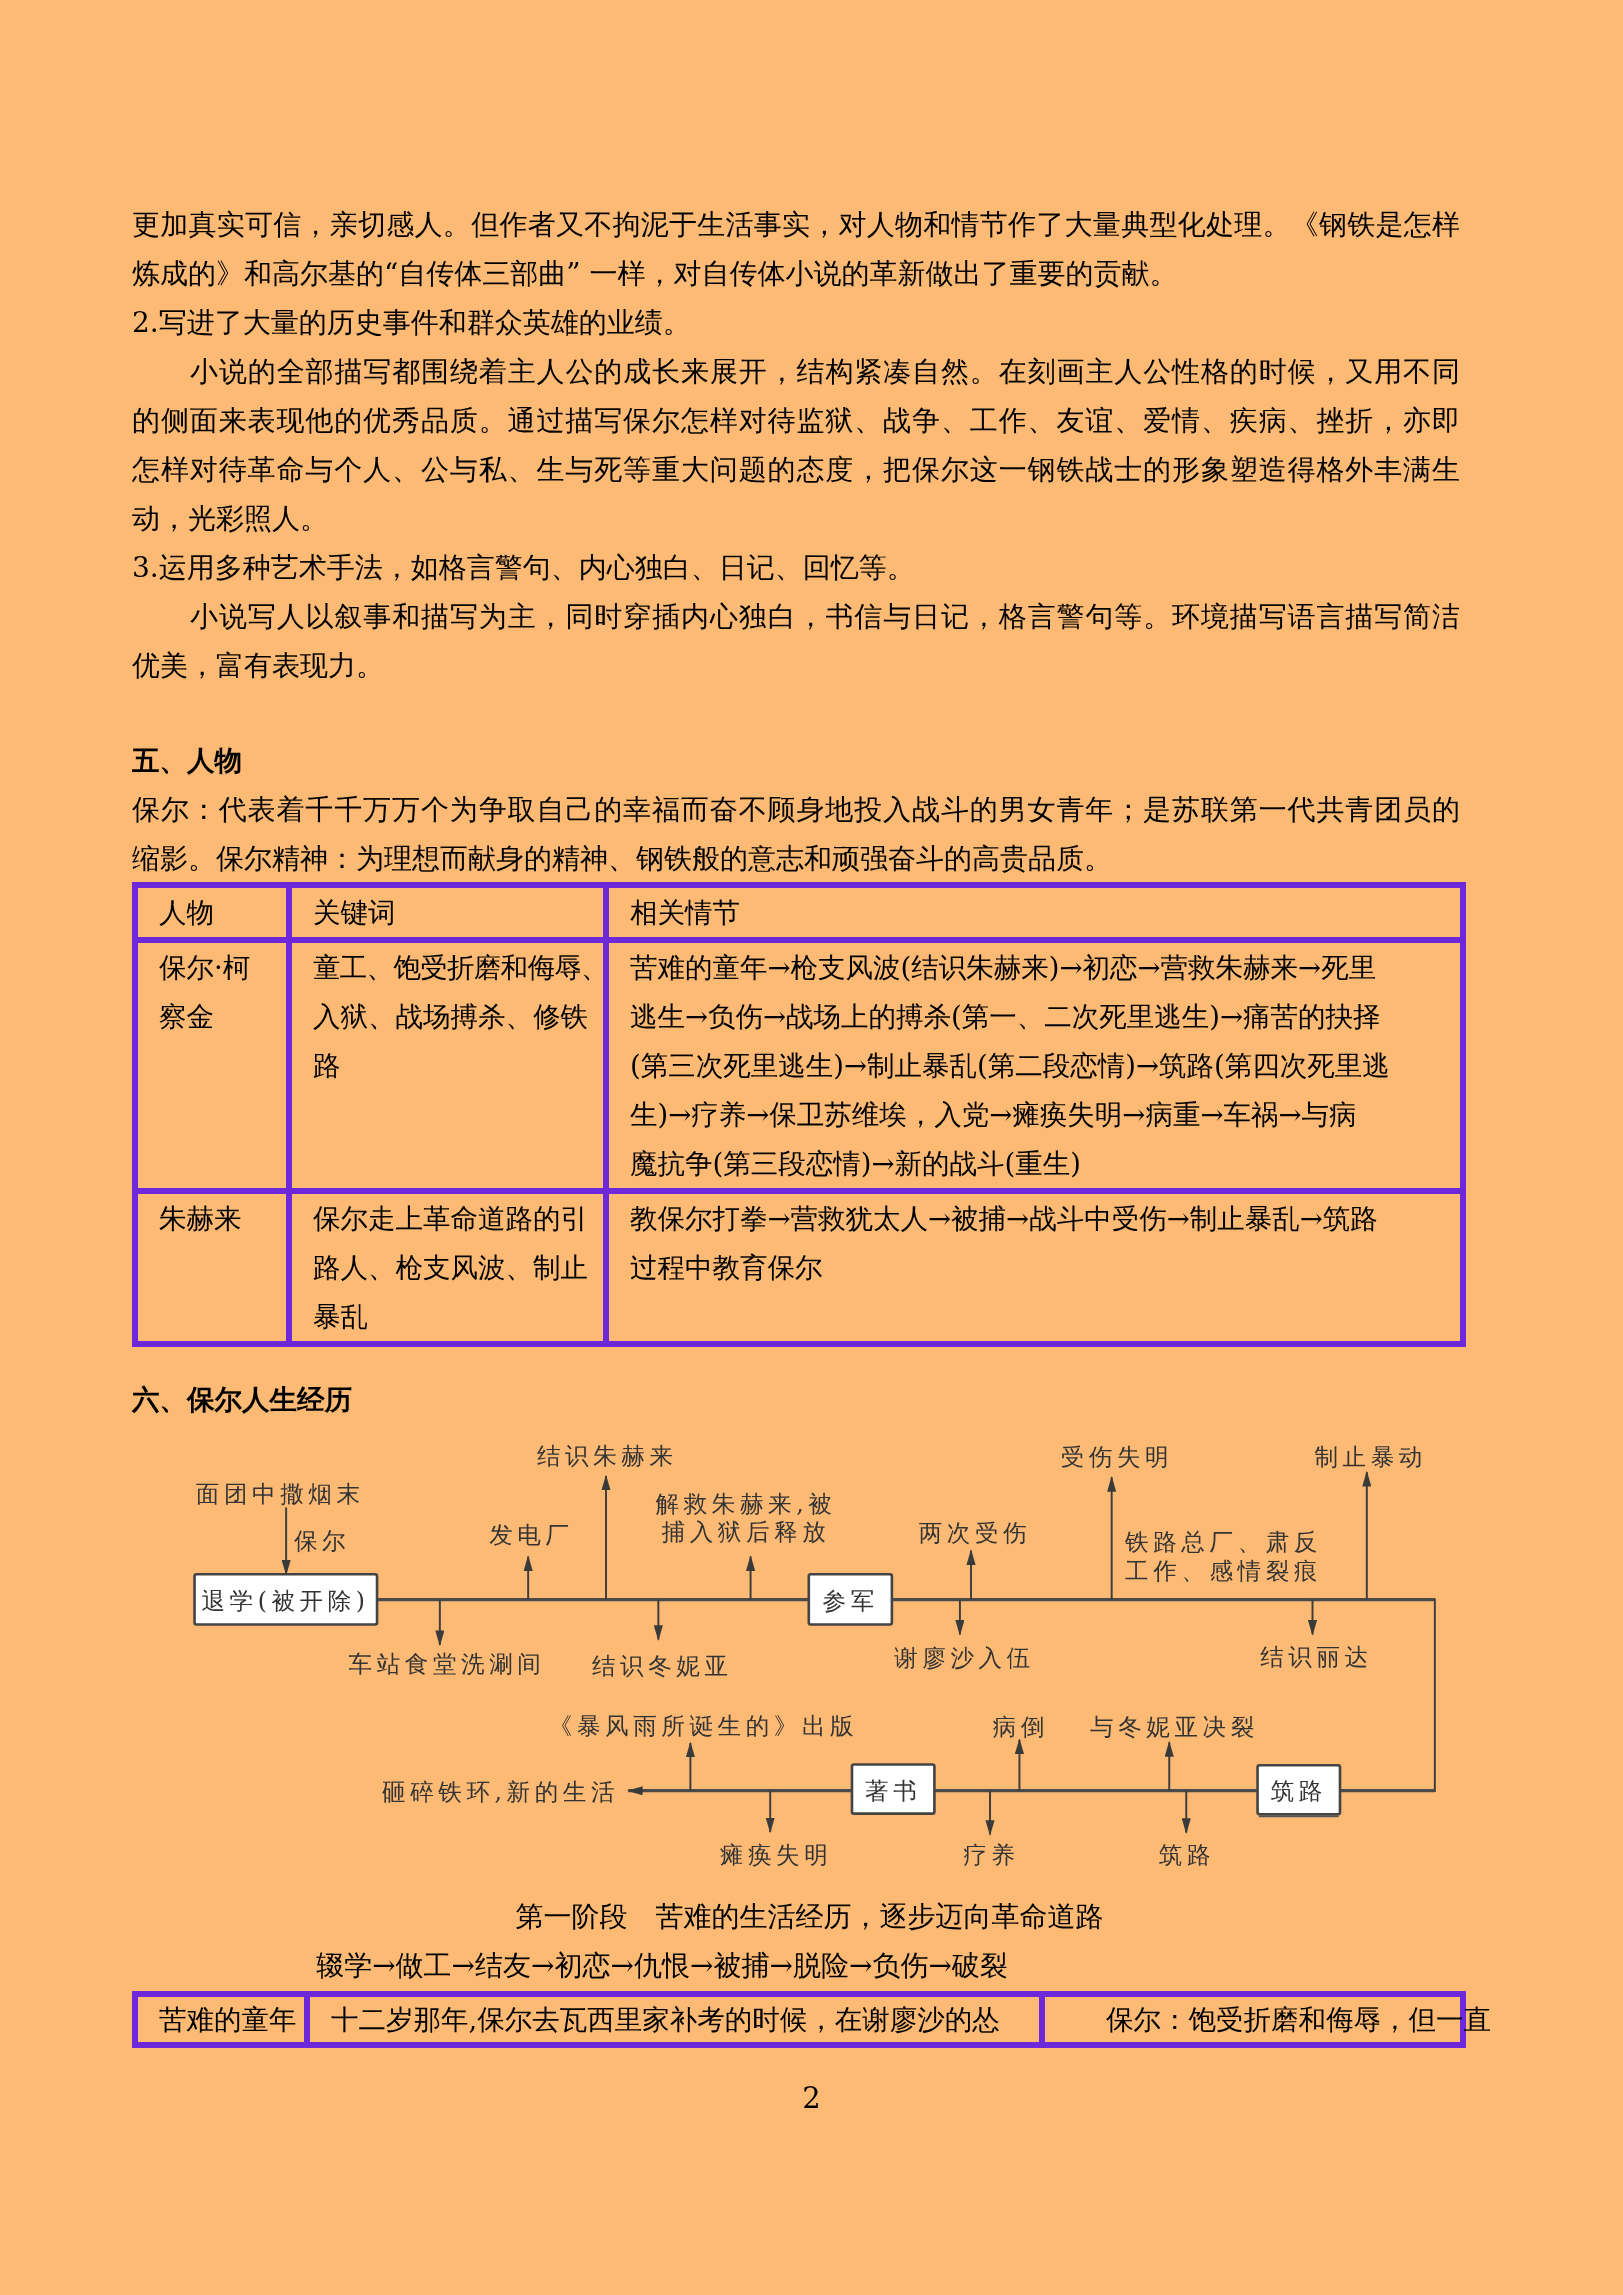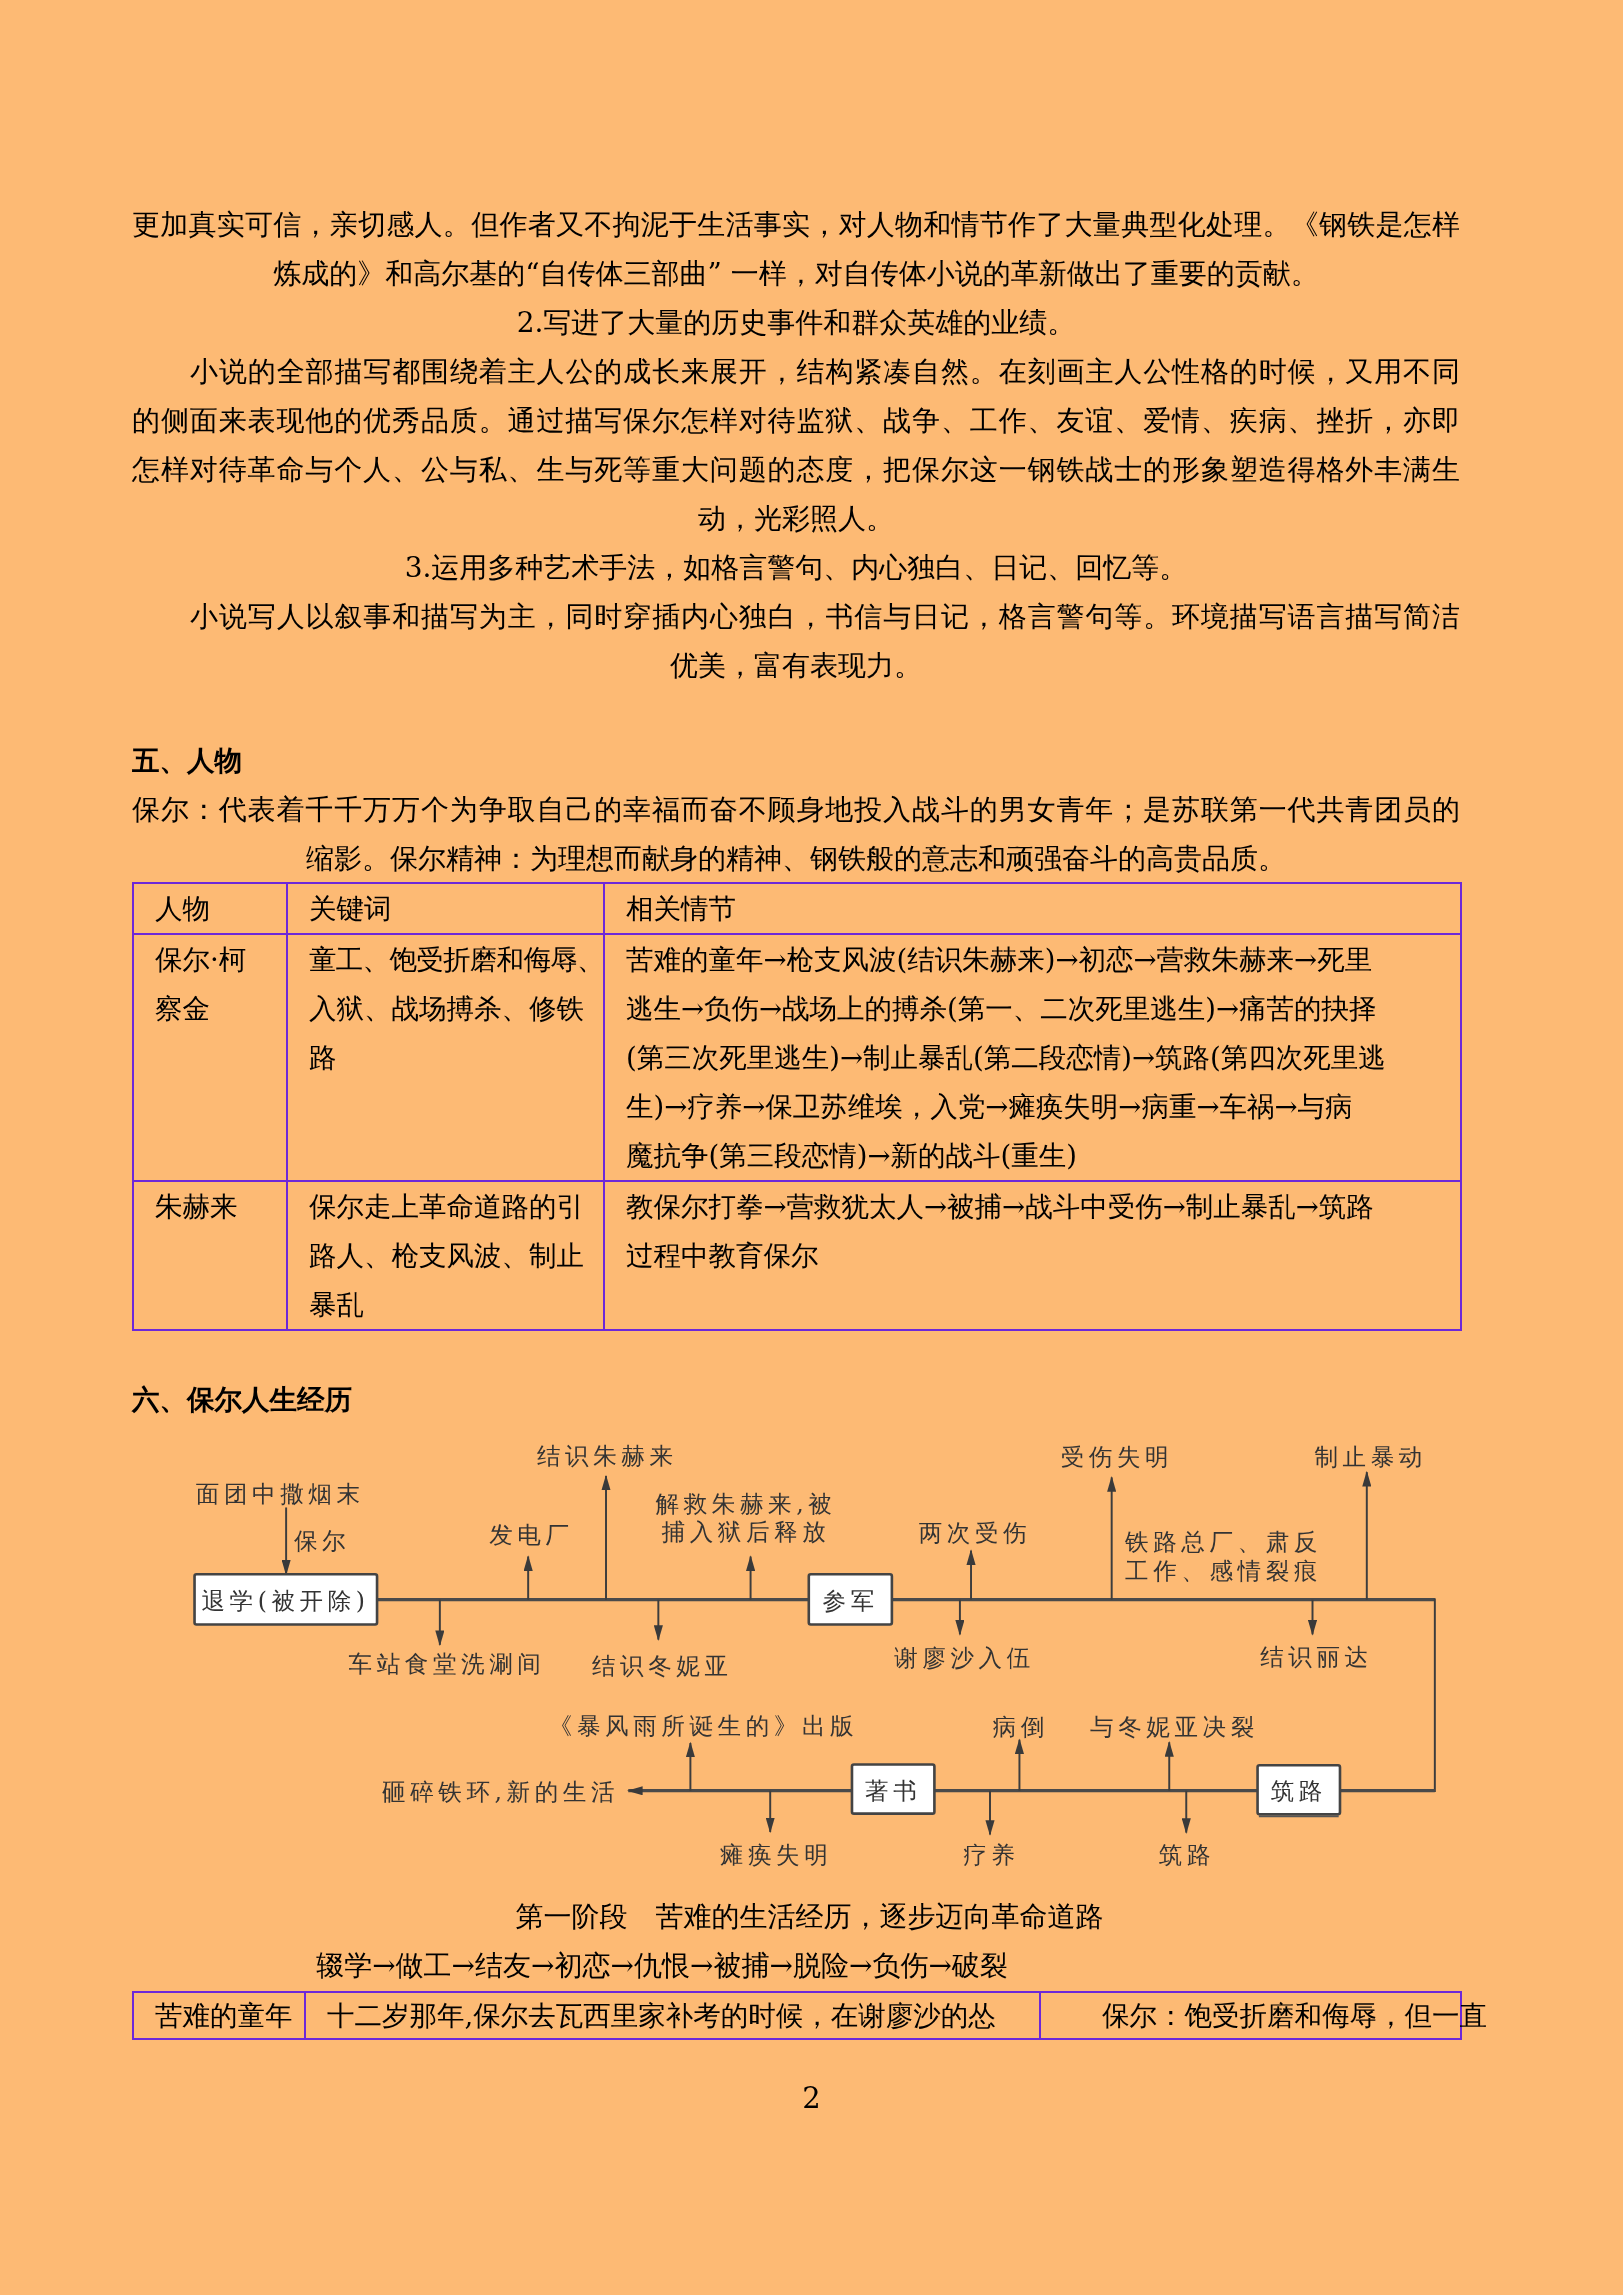--- a/index.html
+++ b/index.html
@@ -11,21 +11,21 @@
     overflow: hidden;
     font-family: "DejaVu Serif", "Liberation Serif", serif;
     color: #000000;
   }
   .block { position: absolute; left: 132px; width: 1328px; }
   .line {
     height: 49px;
     line-height: 49px;
     font-size: 28px;
     white-space: nowrap;
-    text-align: center;
+    text-align: left;
   }
   .line.full { text-align: justify; text-align-last: justify; }
   .line.indent { text-indent: 58px; }
   .heading {
     position: absolute;
     left: 132px;
     height: 49px;
     line-height: 49px;
     font-family: "DejaVu Sans", "Liberation Sans", sans-serif;
     font-weight: bold;
@@ -33,21 +33,21 @@
     white-space: nowrap;
   }
   table.grid {
     position: absolute;
     left: 132px;
     border-collapse: collapse;
     table-layout: fixed;
     font-size: 27.5px;
   }
   table.grid td {
-    border: 2px solid #6d28d9;
+    border: 6px solid #6d28d9;
     padding: 0 0 0 21px;
     vertical-align: top;
     overflow: visible;
   }
   table.grid .cl {
     height: 49px;
     line-height: 49px;
     white-space: nowrap;
   }
   #people-table { top: 882px; width: 1328px; }

